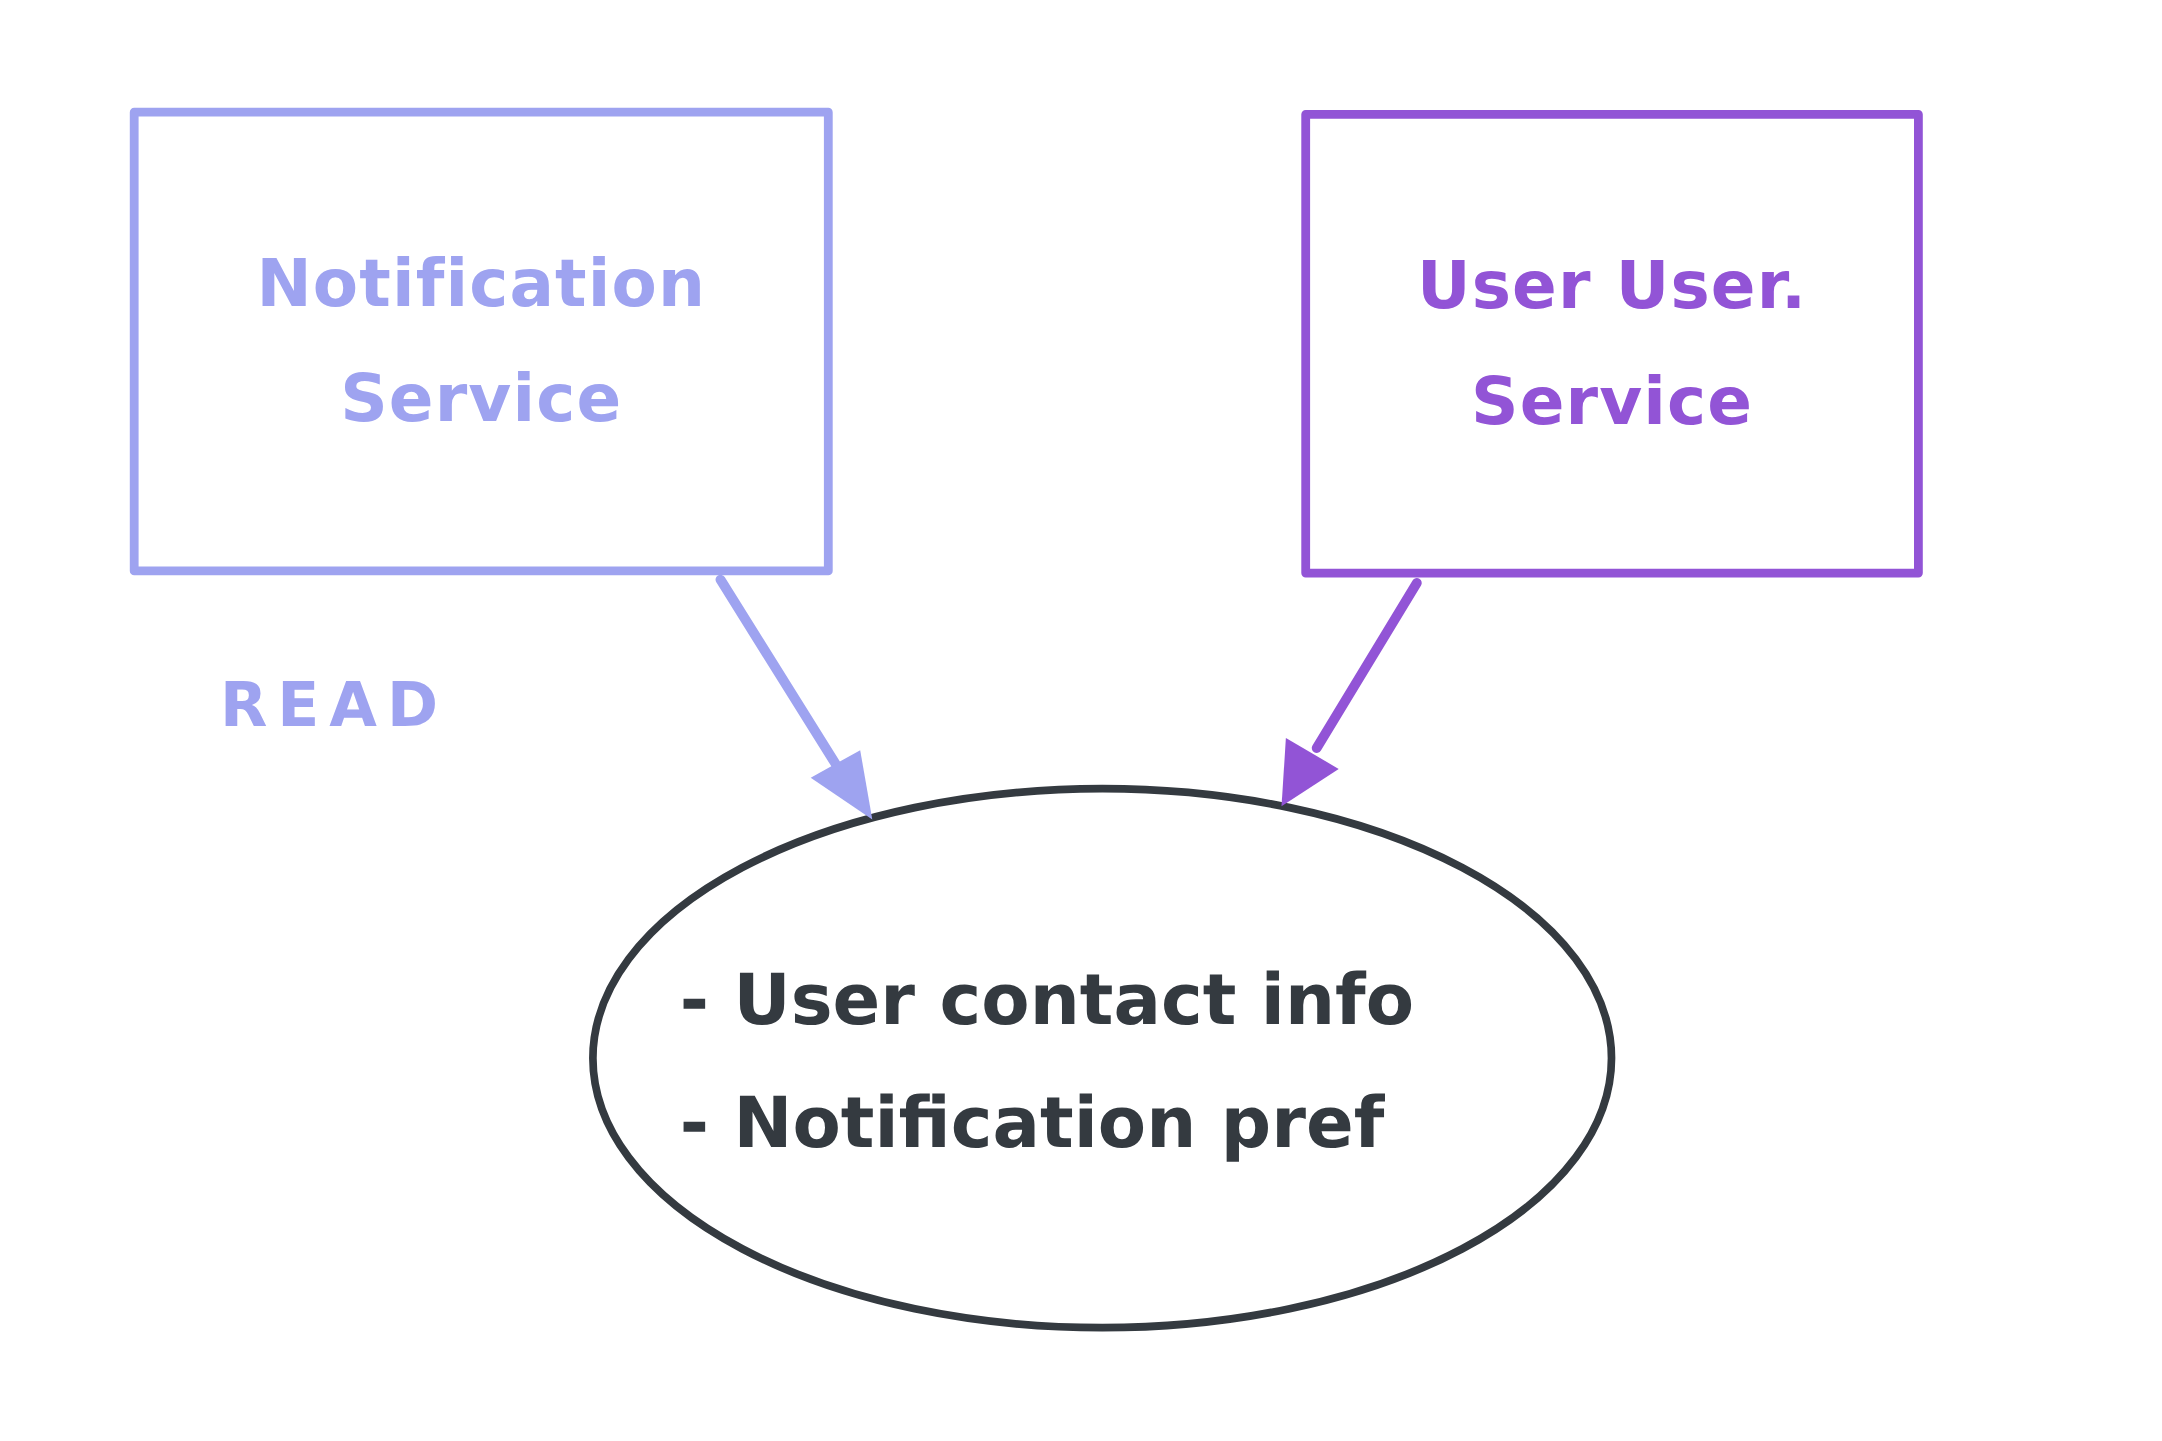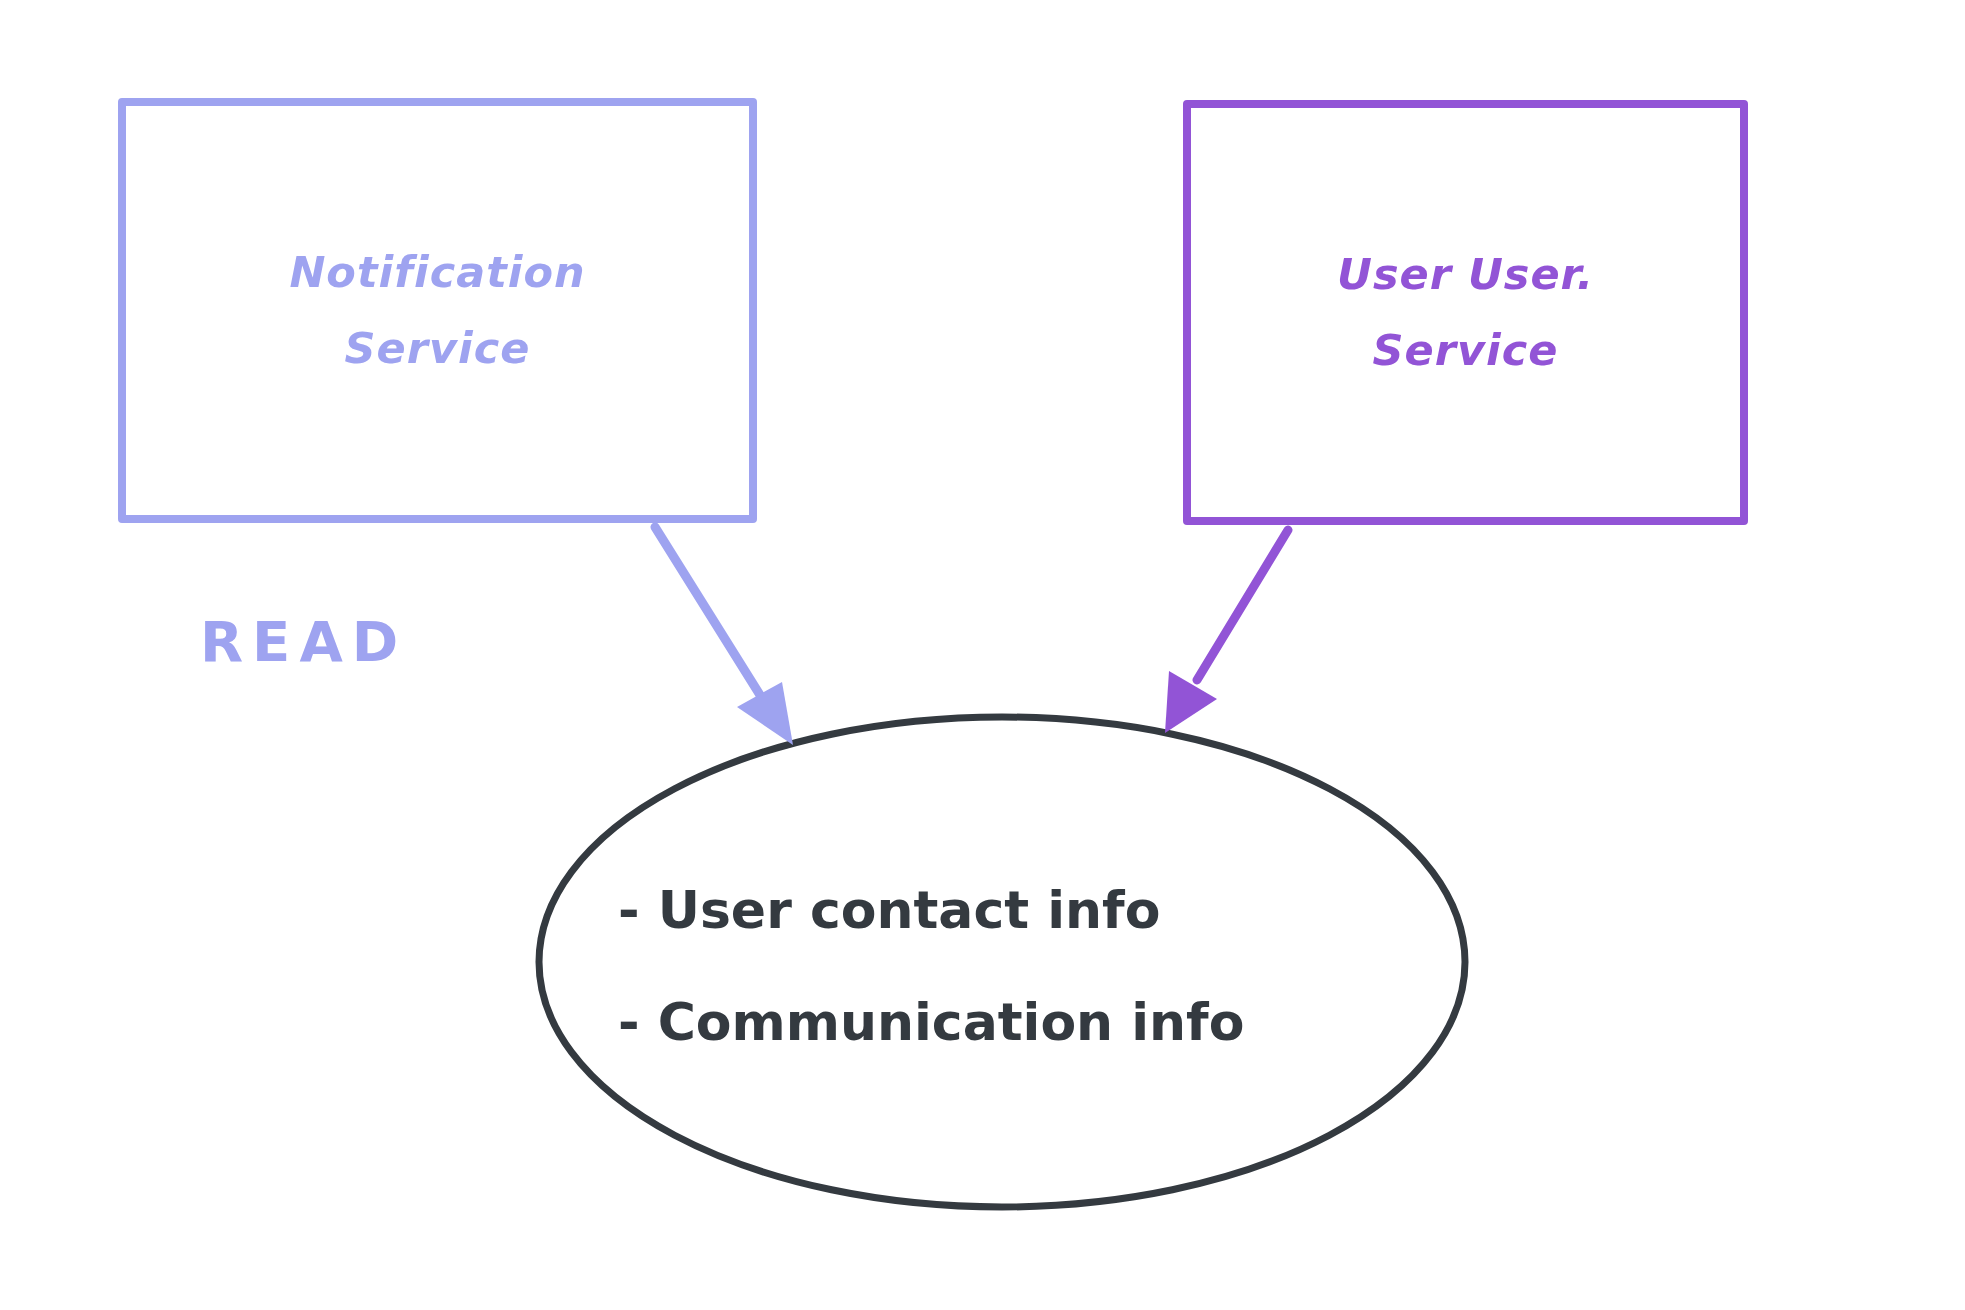--- a/index.html
+++ b/index.html
@@ -41,25 +41,24 @@
   .node-box.userpref {
     left: 1183px;
     top: 100px;
     width: 565px;
     height: 425px;
     border: 8px solid #9254d6;
   }
   .box-label {
     white-space: pre-line;
     text-align: center;
-    font-size: 43px;
+    font-size: 60px;
     font-weight: 700;
     line-height: 1.75;
     letter-spacing: 1px;
-    font-style: italic;
   }
   .notification .box-label { color: #9ea3f0; }
   .userpref .box-label { color: #9254d6; }
   .access-label {
     position: absolute;
     font-size: 56px;
     font-weight: 700;
     letter-spacing: 9px;
     line-height: 1;
   }
@@ -74,21 +73,21 @@
     top: 556px;
     color: #9254d6;
   }
   .datastore-text {
     position: absolute;
     left: 618px;
     top: 854px;
     color: #343a40;
   }
   .datastore-item {
-    font-size: 52px;
+    font-size: 64px;
     font-weight: 700;
     line-height: 112px;
     height: 112px;
     white-space: nowrap;
   }
 </style>
 </head>
 <body>
 
 <div class="canvas">
@@ -116,16 +115,16 @@
   <div class="access-label read">READ</div>
 
   <div class="node-box userpref">
     <div class="box-label">User User.
 Service</div>
   </div>
 
 
   <div class="datastore-text">
     <div class="datastore-item">- User contact info</div>
-    <div class="datastore-item">- Communication info</div>
+    <div class="datastore-item">- Notification pref</div>
   </div>
 
 </div>
 
 </body></html>

